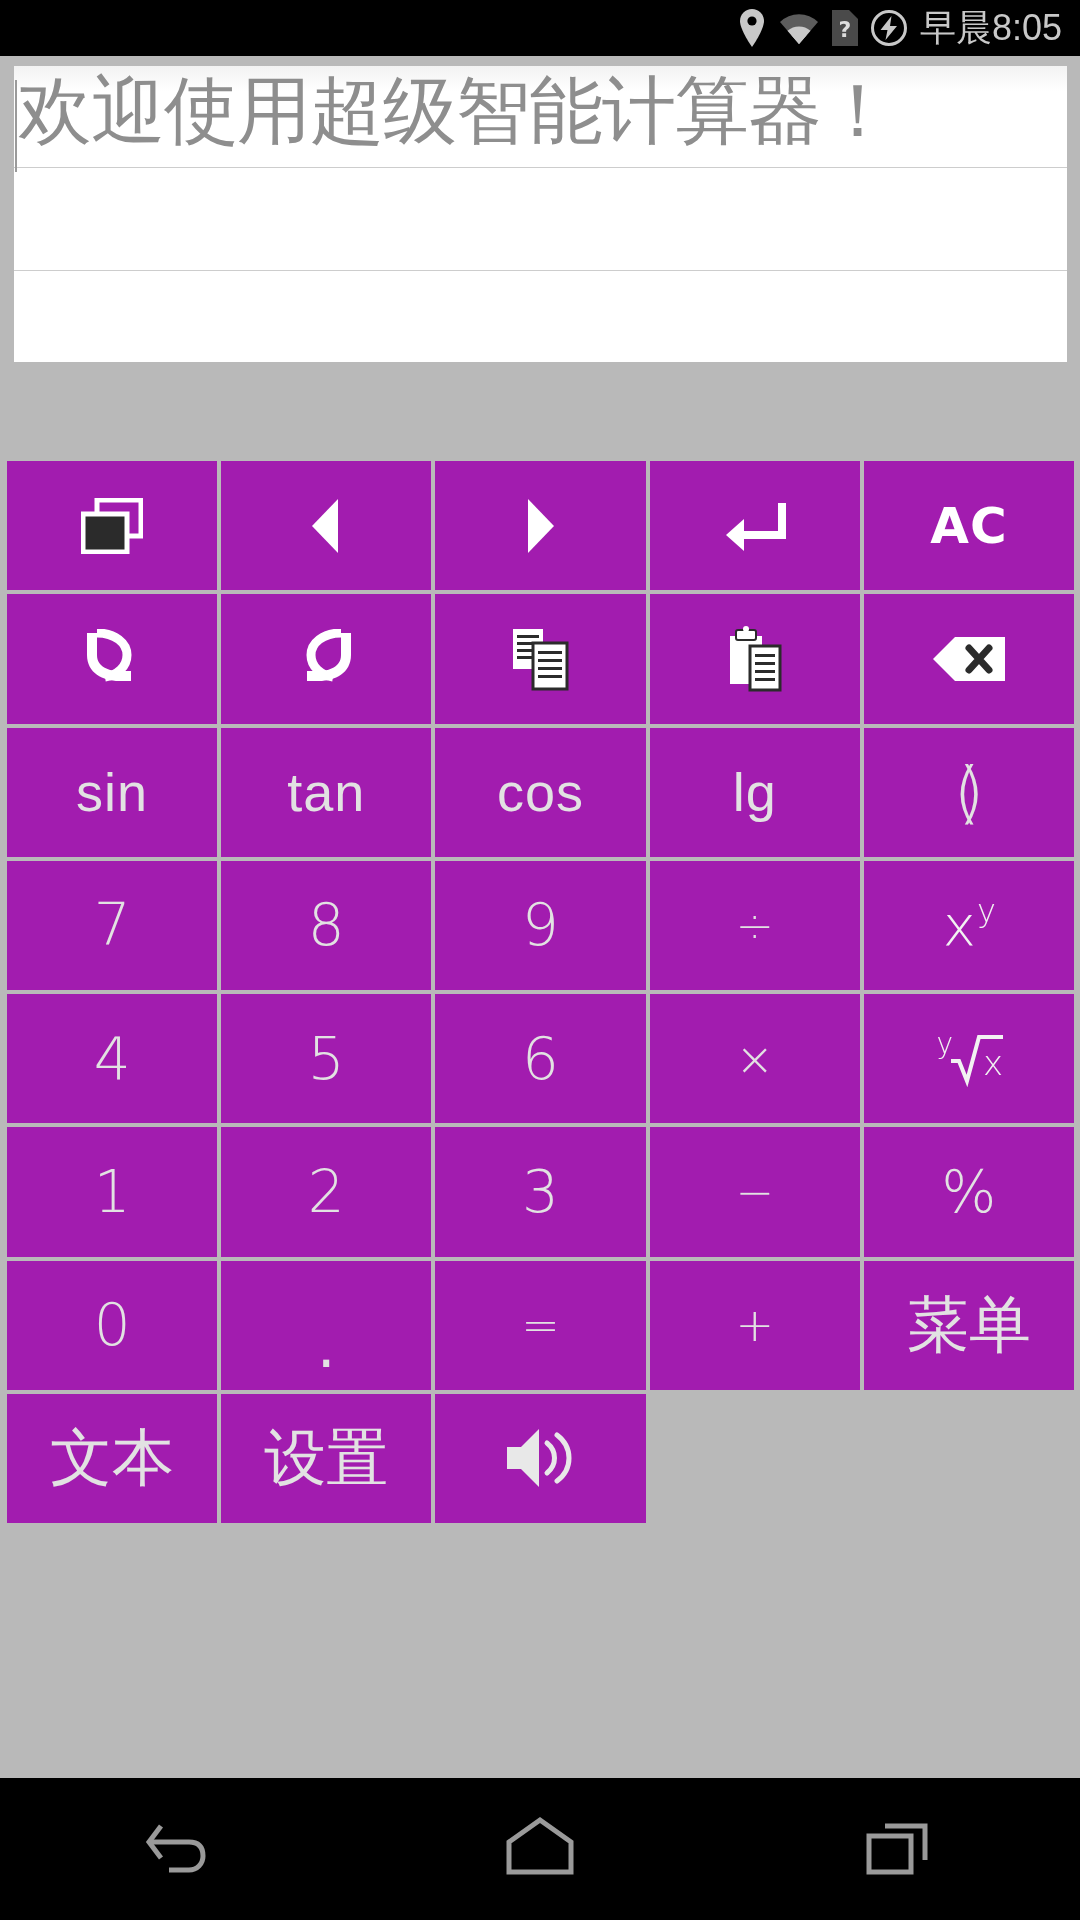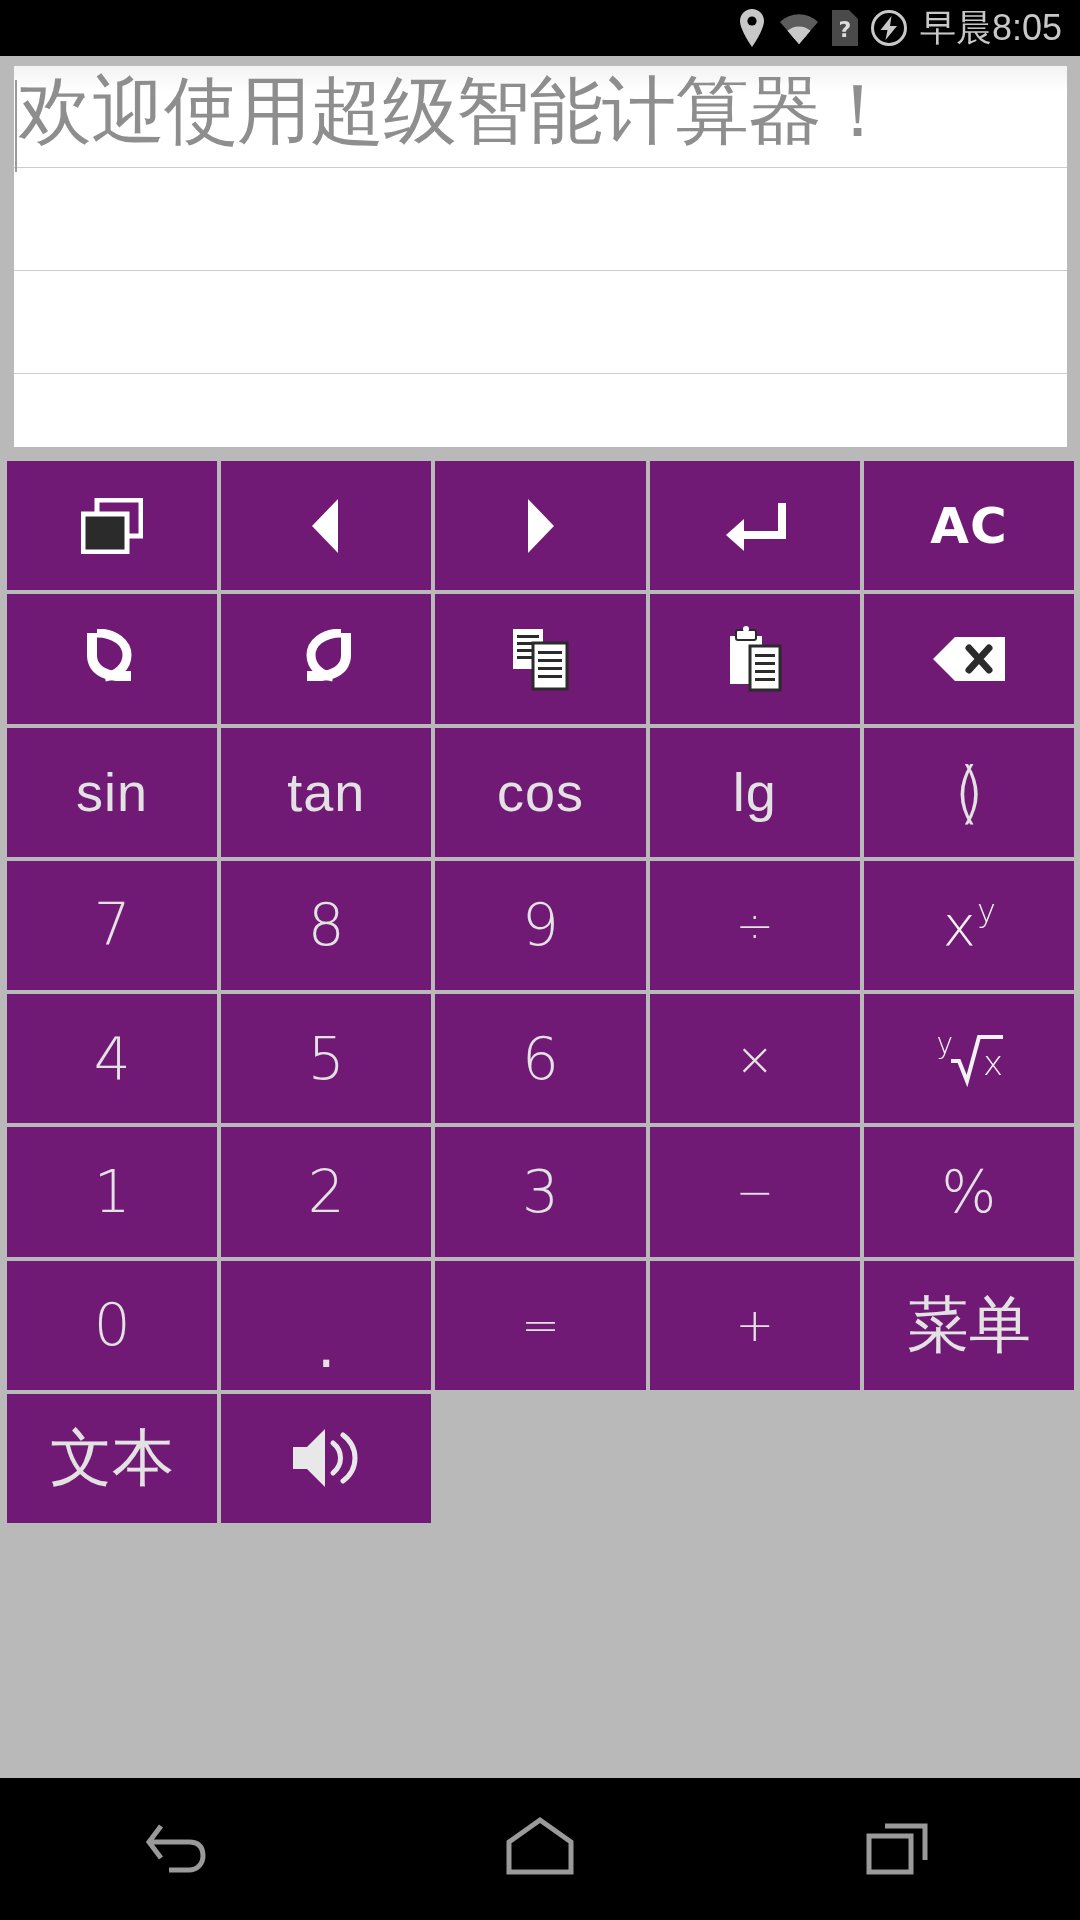--- a/index.html
+++ b/index.html
@@ -53,21 +53,21 @@
     letter-spacing: 0px;
     white-space: nowrap;
   }
 
   
   .display-wrap {
     position: absolute;
     left: 14px;
     top: 66px;
     width: 1053px;
-    height: 381px;
+    height: 296px;
     background: #ffffff;
     background: linear-gradient(to bottom, #f2f2f2 0px, #ffffff 26px, #ffffff 100%);
     box-sizing: border-box;
     overflow: hidden;
   }
   .display-lines {
     position: absolute;
     left: 0; top: 0;
     width: 100%;
     height: 100%;
@@ -113,21 +113,21 @@
     top: 461px;
     width: 1067px;
     height: 1062px;
     display: grid;
     grid-template-columns: repeat(5, 1fr);
     grid-template-rows: repeat(8, 1fr);
     gap: 4px;
     background: #b9b9b9;
   }
   .key {
-    background: #701a75;
+    background: #a21caf;
     display: flex;
     align-items: center;
     justify-content: center;
     color: #e8e8e8;
     position: relative;
     user-select: none;
     overflow: hidden;
   }
   .key svg { display: block; }
 
@@ -471,20 +471,23 @@
       <span class="lbl-op">+</span>
     </div>
 
     <div class="key">
       <span class="lbl-cn">菜单</span>
     </div>
     <div class="key">
       <span class="lbl-cn">文本</span>
     </div>
     <div class="key">
+      <span class="lbl-cn">设置</span>
+    </div>
+    <div class="key">
       <span>
         <svg width="74" height="62" viewBox="0 0 74 62">
           <path d="M4 20 H18 L36 2 V60 L18 42 H4 Z" fill="#e8e8e8"></path>
           <path d="M44 16 C54 24 54 38 44 46" fill="none" stroke="#e8e8e8" stroke-width="5" stroke-linecap="round"></path>
           <path d="M54 8 C70 20 70 42 54 54" fill="none" stroke="#e8e8e8" stroke-width="5" stroke-linecap="round"></path>
         </svg>
       </span>
     </div>
 
   </div>

